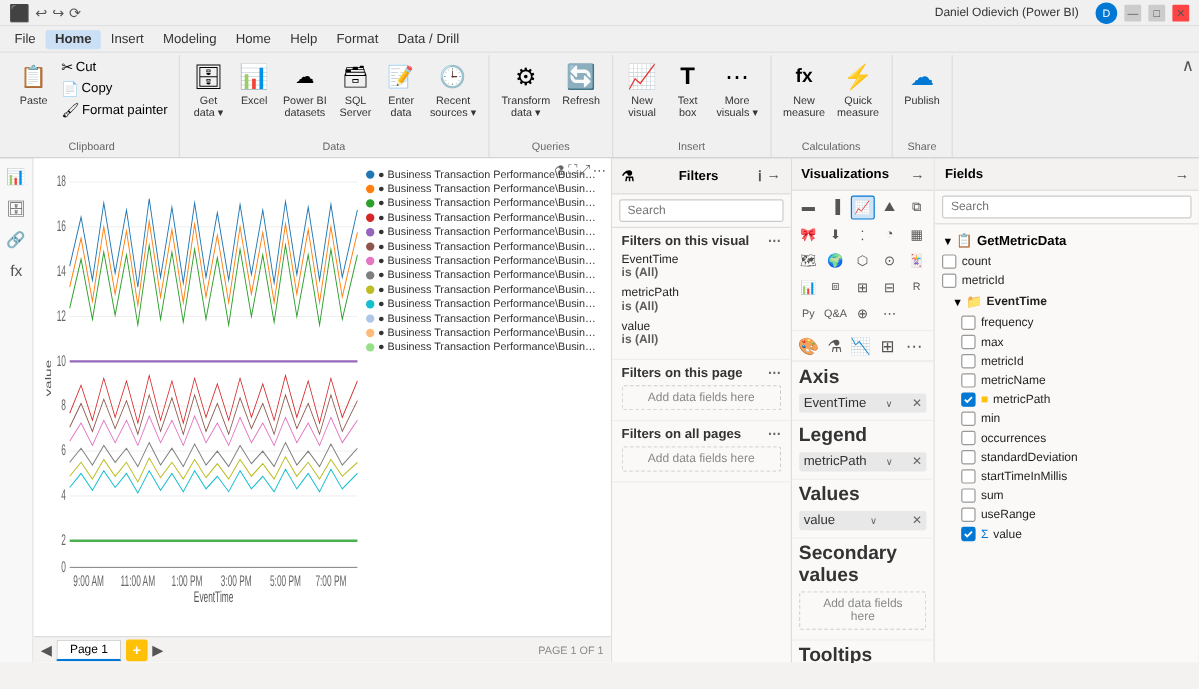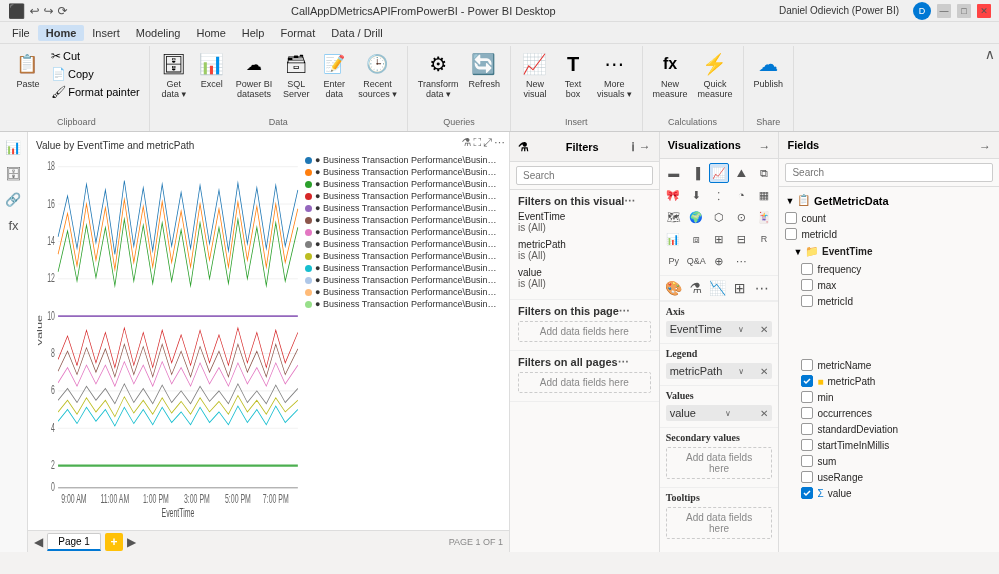--- a/index.html
+++ b/index.html
@@ -212,24 +212,24 @@
       border-bottom: 1px solid #ddd;
     }
     .filters-search input {
       width: 100%;
       padding: 3px 6px;
       border: 1px solid #ccc;
       border-radius: 2px;
       font-size: 10px;
     }
     .filter-section { padding: 4px 8px; border-bottom: 1px solid #eee; }
-    .filter-section-header { display: flex; justify-content: flex-start; align-items: center; font-size: 10px; font-weight: 600; color: #333; margin-bottom: 4px; }
+    .filter-section-header { display: flex; justify-content: space-between; align-items: center; font-size: 10px; font-weight: 600; color: #333; margin-bottom: 4px; }
     .filter-item { margin-bottom: 6px; }
     .filter-name { font-size: 10px; font-weight: 500; color: #201f1e; }
-    .filter-value { font-size: 10px; color: #605e5c; }
+    .filter-value { font-size: 10px; color: #605e5c; font-weight: bold; }
     .filter-add-btn {
       border: 1px dashed #ccc;
       border-radius: 2px;
       padding: 4px 8px;
       font-size: 10px;
       color: #888;
       text-align: center;
       cursor: pointer;
       margin: 4px 0;
     }
@@ -253,21 +253,21 @@
       width: 20px; height: 20px;
       display: flex; align-items: center; justify-content: center;
       cursor: pointer;
       border-radius: 2px;
       font-size: 11px;
       color: #555;
     }
     .viz-icon-btn.selected { background: #d0e4f7; border: 1px solid #0078d4; }
 
     .viz-section { padding: 4px 6px; border-top: 1px solid #eee; }
-    .viz-section-label { font-size: 10px; font-weight: 600; color: #333; margin-bottom: 4px; font-family: Liberation Serif, serif; }
+    .viz-section-label { font-size: 16px; font-weight: 600; color: #333; margin-bottom: 4px; }
     .viz-field-row {
       display: flex;
       align-items: center;
       justify-content: space-between;
       background: #e8e8e8;
       border-radius: 2px;
       padding: 2px 4px;
       margin-bottom: 2px;
       font-size: 9px;
     }
@@ -350,21 +350,20 @@
 </head>
 <body>
 
 <div id="titlebar">
   <div style="display:flex;gap:4px;align-items:center;">
     <span style="font-size:14px;color:#f0a500;">⬛</span>
     <span style="cursor:pointer;font-size:12px;color:#555;">↩</span>
     <span style="cursor:pointer;font-size:12px;color:#555;">↪</span>
     <span style="cursor:pointer;font-size:12px;color:#555;">⟳</span>
   </div>
-  <div id="titlebar-title">CallAppDMetricsAPIFromPowerBI - Power BI Desktop</div>
   <div style="display:flex;align-items:center;gap:6px;">
     <span id="titlebar-user">Daniel Odievich (Power BI)</span>
     <span style="width:18px;height:18px;background:#0078d4;border-radius:50%;display:inline-flex;align-items:center;justify-content:center;font-size:9px;color:#fff;">D</span>
     <span class="title-btn">—</span>
     <span class="title-btn">□</span>
     <span class="title-btn" style="background:#f44;">✕</span>
   </div>
 </div>
 
 <div id="menubar">
@@ -505,21 +504,20 @@
   <div id="canvas-area">
     <div id="chart-container">
 
       <div id="chart-toolbar">
         <span class="ct-icon">⚗</span>
         <span class="ct-icon">⛶</span>
         <span class="ct-icon">⤢</span>
         <span class="ct-icon">⋯</span>
       </div>
 
-      <div id="chart-title">Value by EventTime and metricPath</div>
 
       <div id="chart-area">
 
         <div id="chart-svg-container">
           <svg width="100%" height="100%" viewBox="0 0 420 310" preserveAspectRatio="none">
 
             <line x1="35" y1="10" x2="415" y2="10" stroke="#e0e0e0" stroke-width="0.5"></line>
             <line x1="35" y1="42" x2="415" y2="42" stroke="#e0e0e0" stroke-width="0.5"></line>
             <line x1="35" y1="74" x2="415" y2="74" stroke="#e0e0e0" stroke-width="0.5"></line>
             <line x1="35" y1="106" x2="415" y2="106" stroke="#e0e0e0" stroke-width="0.5"></line>
@@ -821,21 +819,21 @@
           <span class="tree-label">frequency</span>
         </div>
         <div class="tree-item" style="padding-left:22px;">
           <div class="tree-checkbox"></div>
           <span class="tree-label">max</span>
         </div>
         <div class="tree-item" style="padding-left:22px;">
           <div class="tree-checkbox"></div>
           <span class="tree-label">metricId</span>
         </div>
-        <div class="tree-item" style="padding-left:22px;margin-top:48px;">
+        <div class="tree-item" style="padding-left:22px;">
           <div class="tree-checkbox"></div>
           <span class="tree-label">metricName</span>
         </div>
         <div class="tree-item" style="padding-left:22px;">
           <div class="tree-checkbox checked">
             <svg width="8" height="8" viewBox="0 0 8 8">
                 <polyline points="1,4 3,6 7,2" fill="none" stroke="#fff" stroke-width="1.5"></polyline>
               </svg>
           </div>
           <span style="font-size:10px;color:#ffc107;">■</span>

